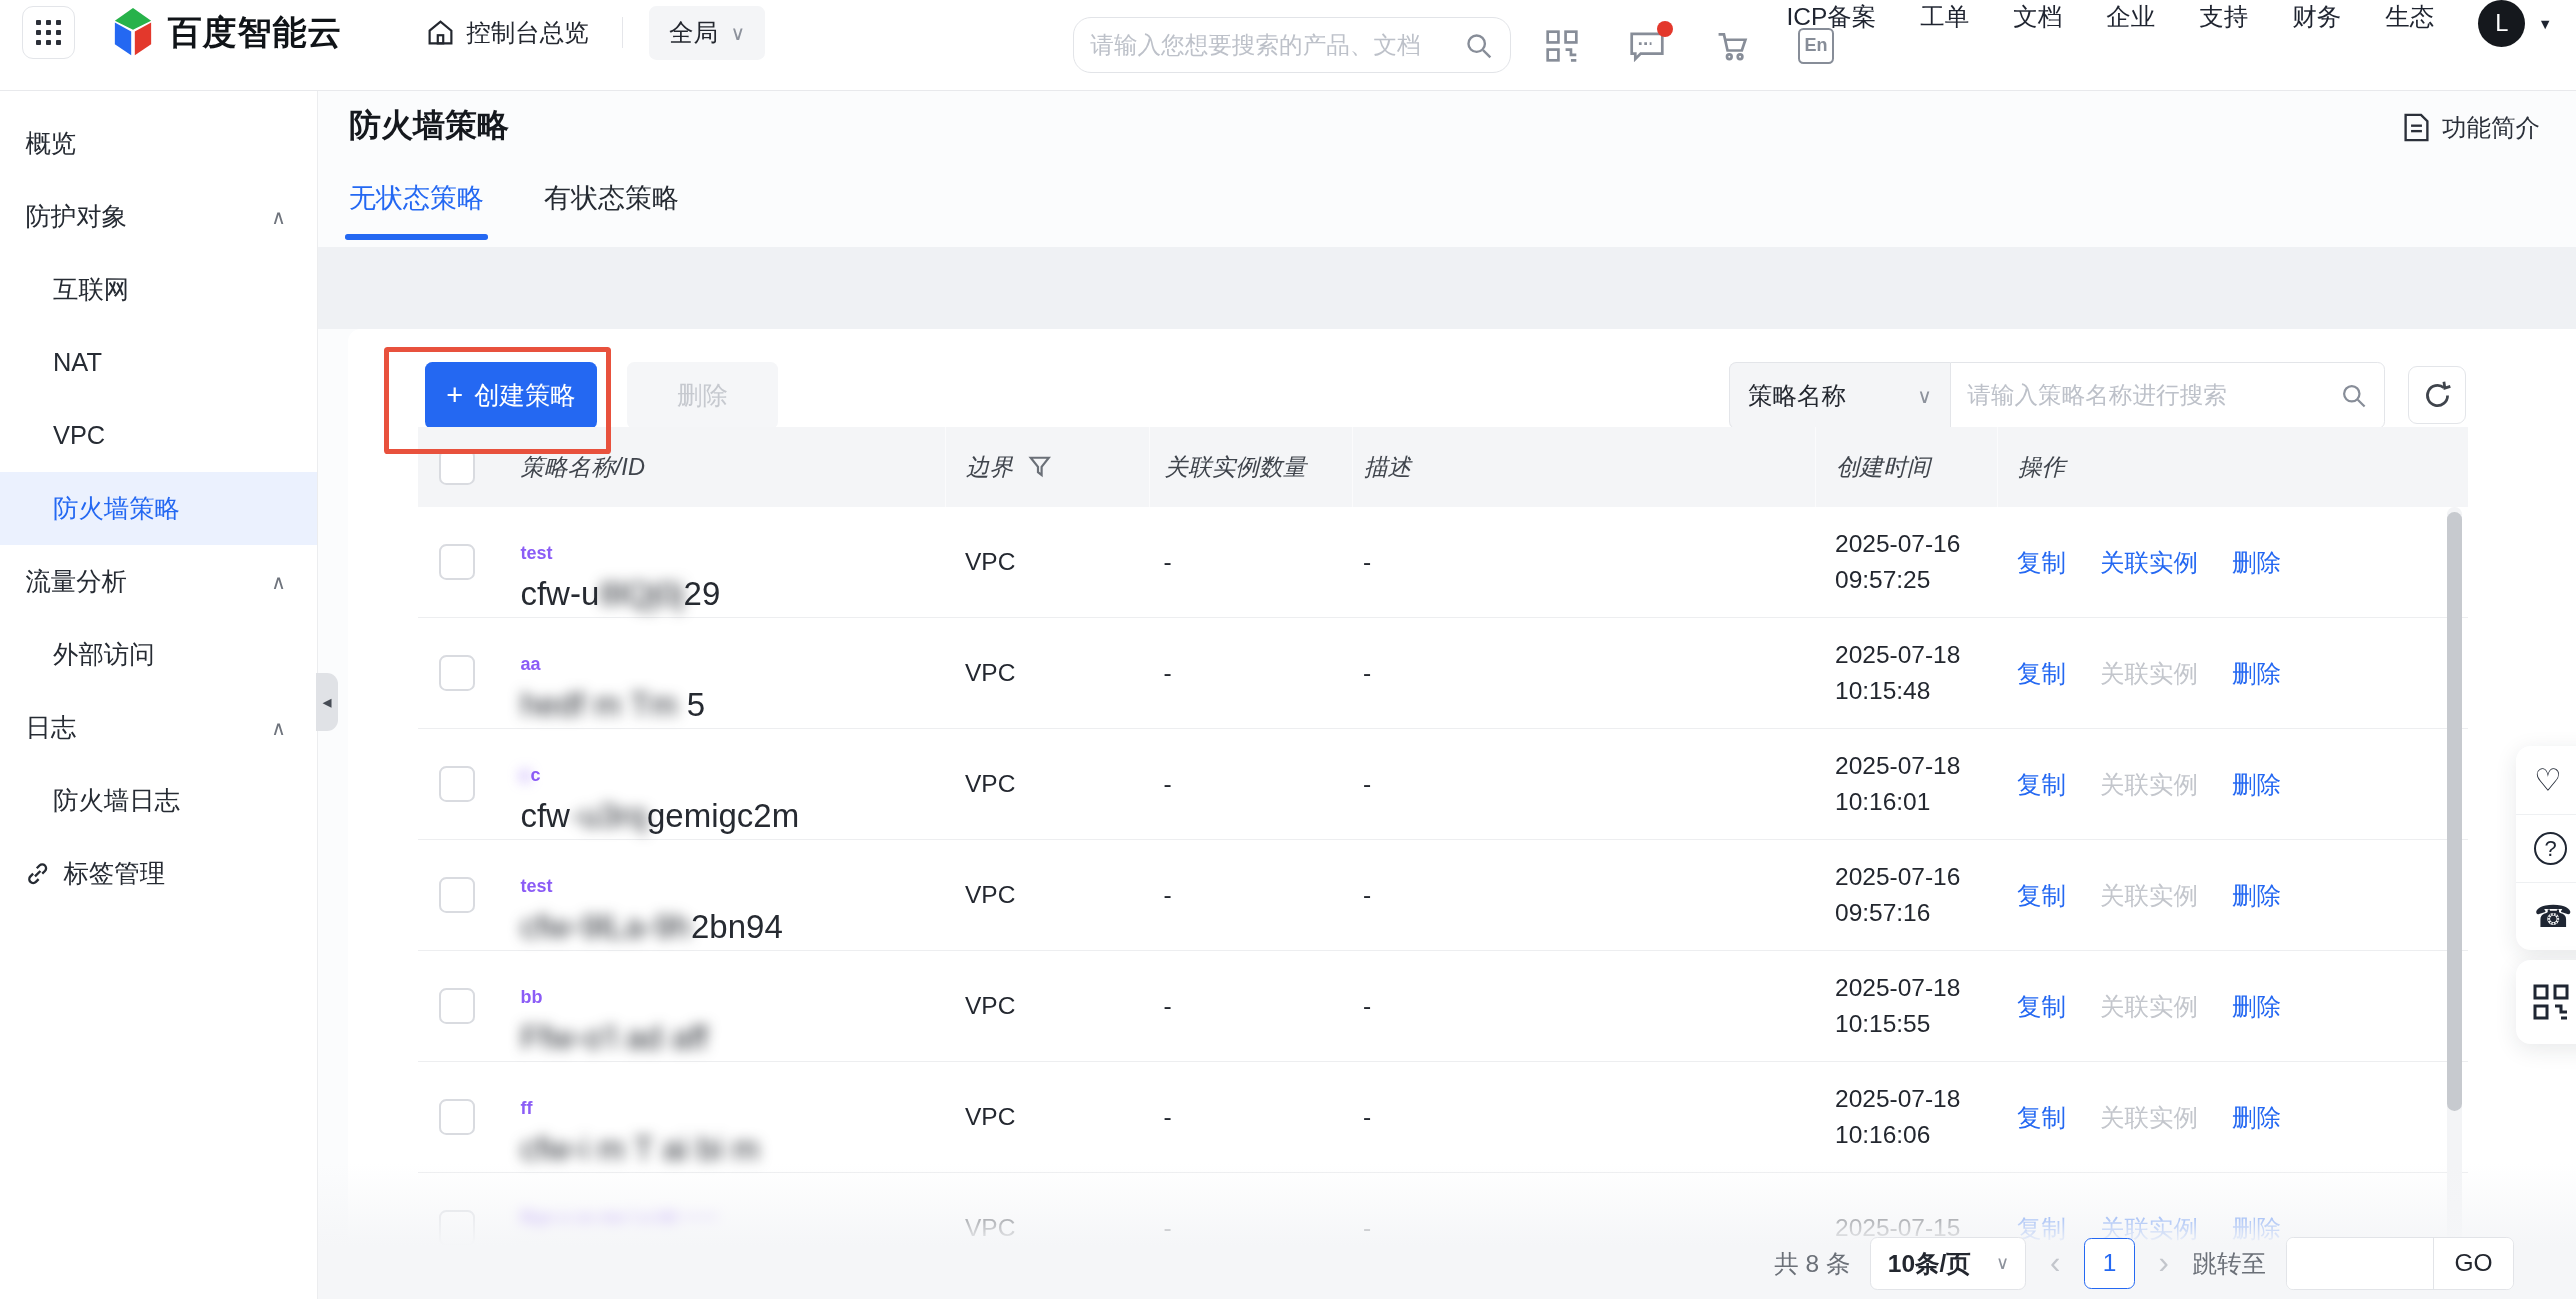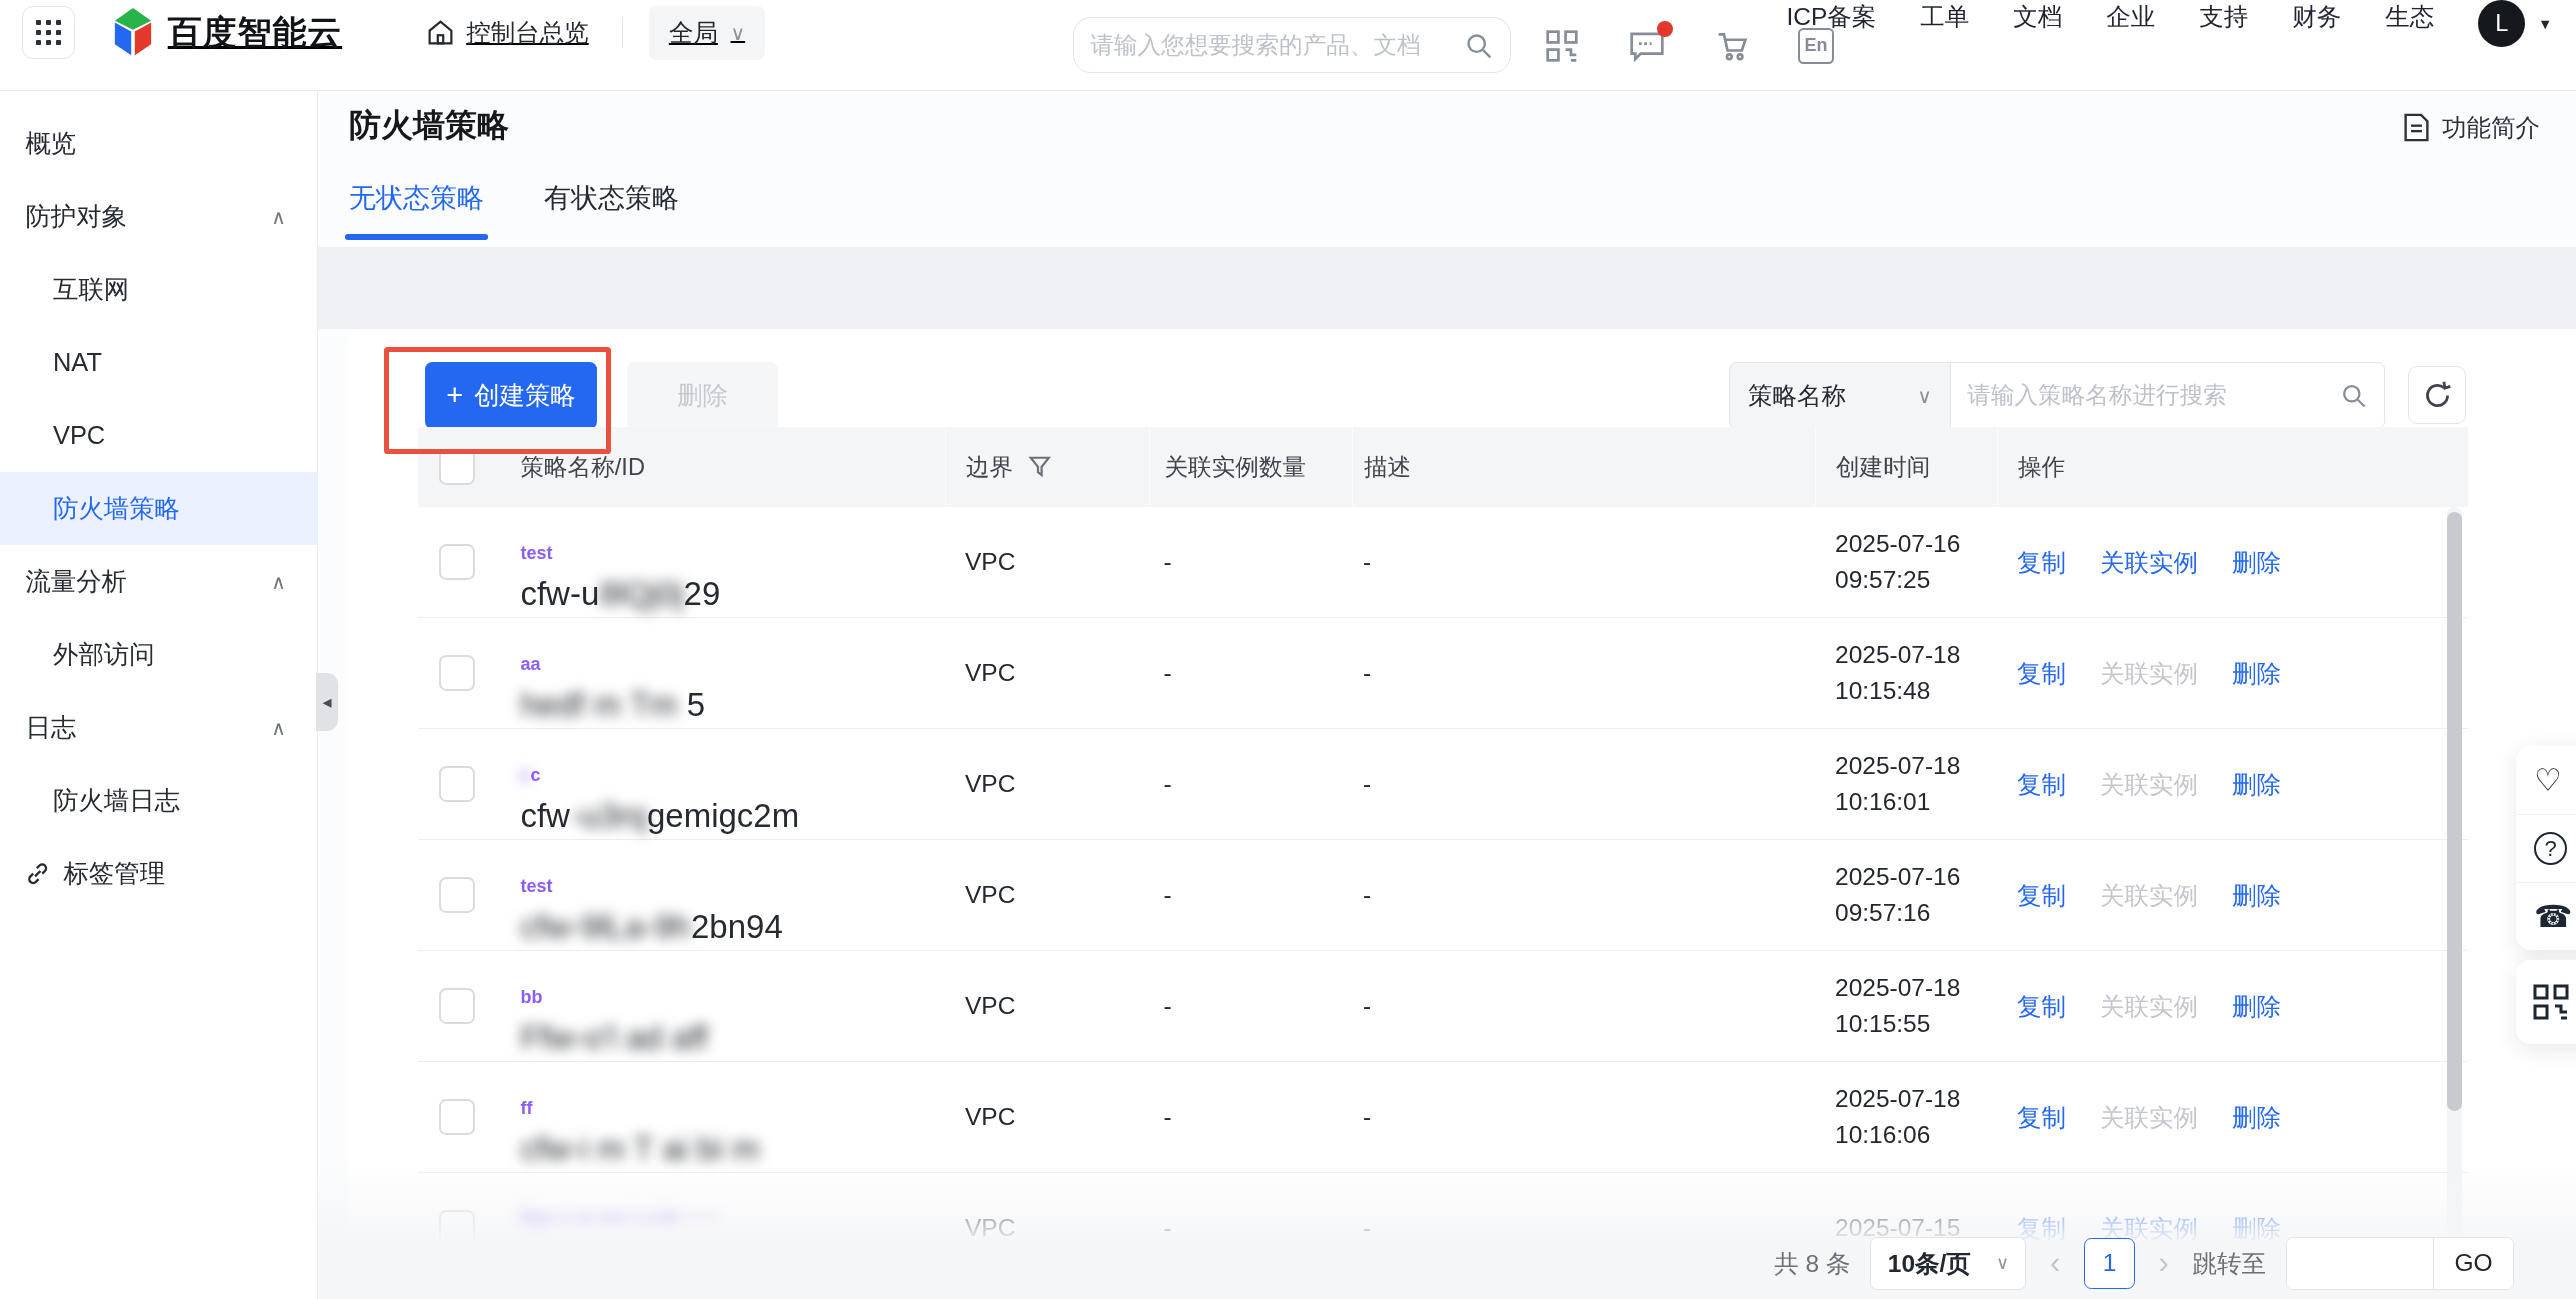--- a/index.html
+++ b/index.html
@@ -2,21 +2,21 @@
 <html style="font-size:14.5px"><head>
 <meta charset="utf-8">
 <style>
   * { margin:0; padding:0; box-sizing:border-box; }
   html,body { width:2576px; height:1300px; }
   body { font-family:"Liberation Sans","DejaVu Sans",sans-serif; background:#F5F6F8; overflow:hidden; }
   .page { position:relative; width:2576px; height:1300px; background:#FBFCFD; overflow:hidden; }
 
   
   .topnav { position:absolute; left:0; top:0; width:2576px; height:91px; background:#fff; border-bottom:1.8px solid #E8E9EC; z-index:30; }
-  .nav-left { position:absolute; left:22px; top:0; height:65px; display:flex; align-items:center;text-decoration:underline; }
+  .nav-left { position:absolute; left:22px; top:0; height:65px; display:flex; align-items:center; }
   .apps-btn { width:53px; height:53px; border:1.8px solid #E3E5E9; border-radius:11px; display:flex; align-items:center; justify-content:center; }
   .dots { display:grid; grid-template-columns:repeat(3,5.4px); grid-gap:4.5px; }
   .dots i { width:5.4px; height:5.4px; background:#2B2F38; border-radius:0.9px; }
   .logo { display:flex; align-items:center; margin-left:36px; }
   .logo-text { font-size:34px; font-weight:700; color:#101418; margin-left:12.7px; letter-spacing:0.9px; }
   .console { display:flex; align-items:center; margin-left:84px; font-size:24.5px; color:#23272F; }
   .console svg { margin-right:11px; }
   .nav-divider { width:1.8px; height:31px; background:#E5E6EA; margin-left:33px; }
   .region-pill { margin-left:25.4px; background:#F4F5F7; border-radius:7.3px; height:54px; padding:0 20px; display:flex; align-items:center; font-size:24.5px; color:#23272F; }
   .region-pill .chev { color:#8D929C; font-size:20px; margin-left:12.7px; }
@@ -63,21 +63,21 @@
   .filter-group { position:absolute; left:1381px; top:33px; height:67px; display:flex; }
   .filter-select { background:#F4F5F7; border:1.8px solid #E3E5E9; border-right:none; border-radius:7.3px 0 0 7.3px; display:flex; align-items:center; padding:0 18px; font-size:24.5px; color:#23272F; width:221px; }
   .filter-select .chev { margin-left:auto; color:#8D929C; font-size:20px; }
   .filter-input { width:435px; border:1.8px solid #E3E5E9; border-radius:0 7.3px 7.3px 0; display:flex; align-items:center; padding:0 16.3px; background:#fff; }
   .filter-input input { flex:1; border:none; outline:none; font-size:23.6px; background:transparent; color:#333; font-family:inherit; }
   .filter-input input::placeholder { color:#BDC1C9; }
   .btn-refresh { position:absolute; left:2060px; top:37px; width:58px; height:58px; border:1.8px solid #E3E5E9; border-radius:9px; background:#fff; display:flex; align-items:center; justify-content:center; cursor:pointer; }
 
   
   .table { position:absolute; left:70px; top:98px; width:2050px; }
-  .thead { display:flex; align-items:center; height:80px; background:#F4F5F7; font-size:23.6px; color:#3F444C; }
+  .thead { display:flex; align-items:center; height:80px; background:#F4F5F7; font-size:23.6px; color:#3F444C;font-style:italic; }
   .thead .cell { border-left:1.8px solid #FBFBFC; height:100%; display:flex; align-items:center; }
   .thead .cell:first-child, .thead .cell.c-name { border-left:none; }
   .cell { display:flex; align-items:center; }
   .c-check { width:77px; justify-content:center; flex:none; }
   .c-name  { width:450px; padding-left:25.4px; flex:none; }
   .c-bound { width:204px; padding-left:20px; flex:none; }
   .c-inst  { width:203px; padding-left:14.5px; flex:none; }
   .c-desc  { width:463px; padding-left:11px; flex:none; }
   .c-date  { width:182px; padding-left:20px; flex:none; }
   .c-act   { width:470px; padding-left:20px; flex:none; }

